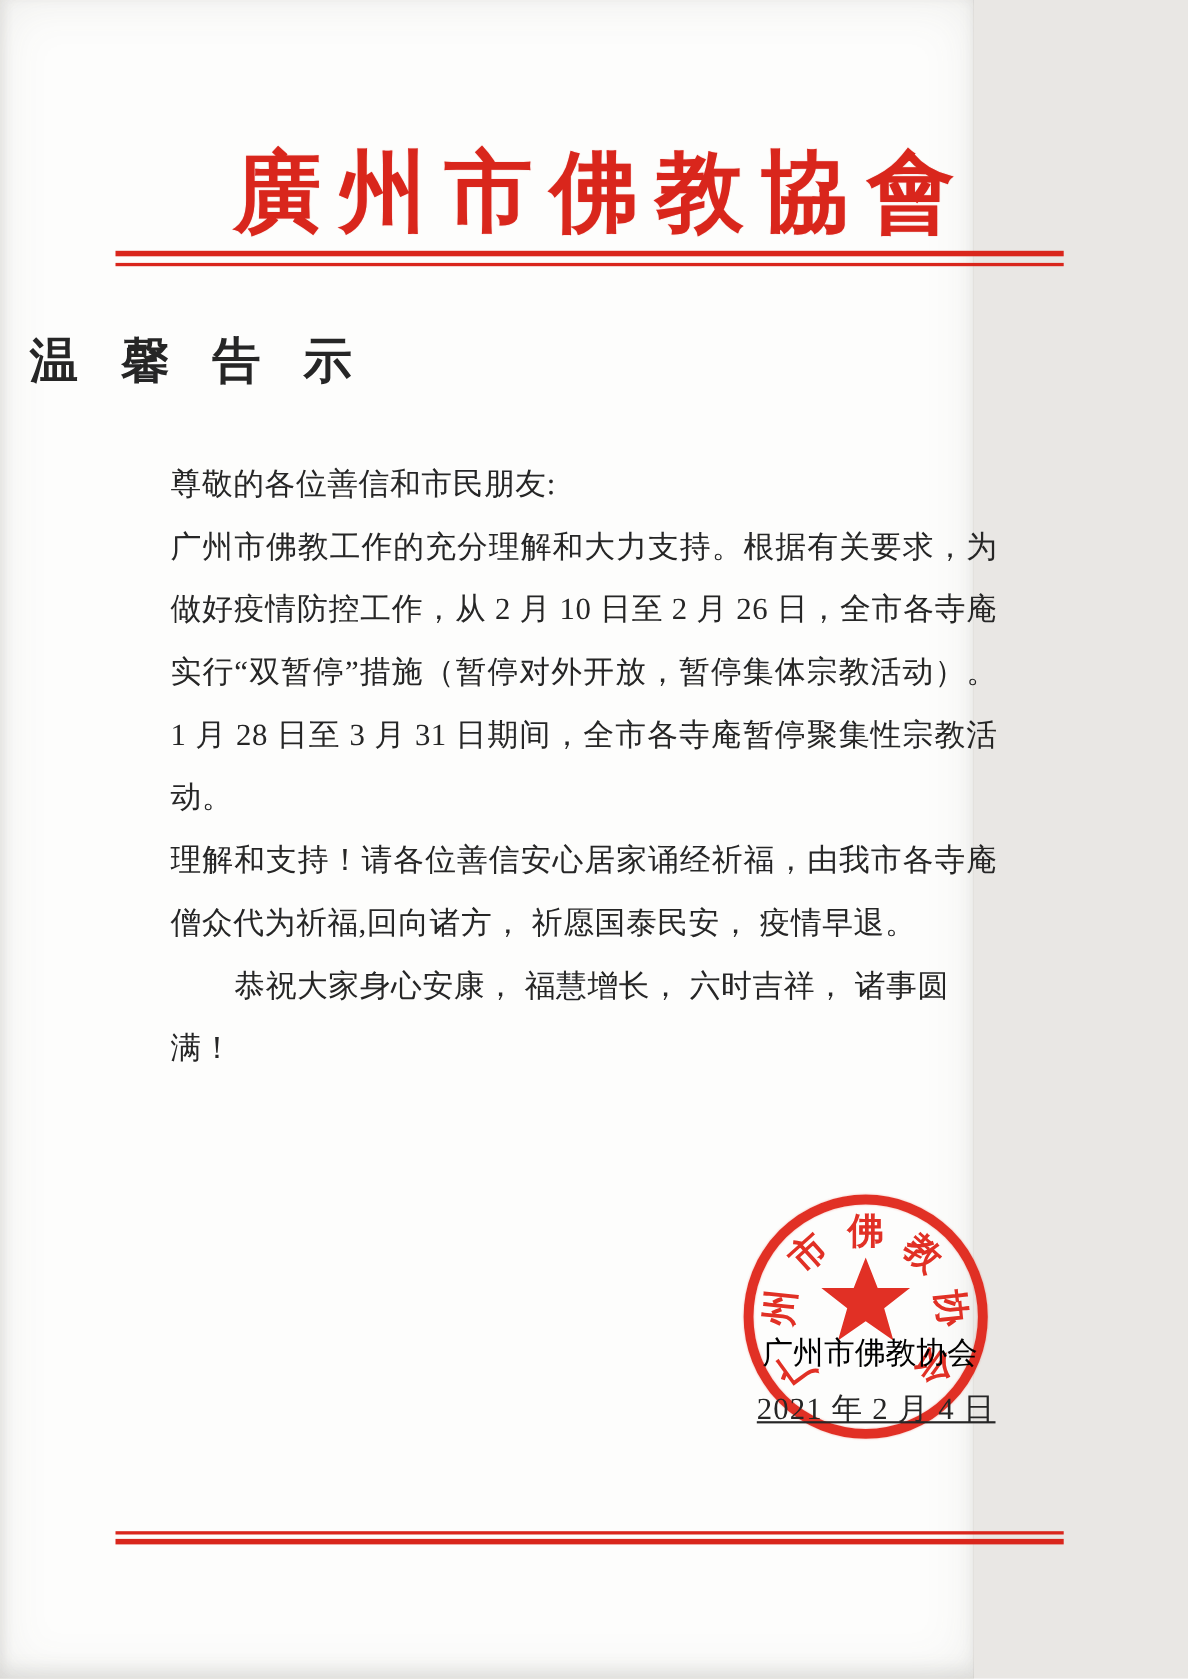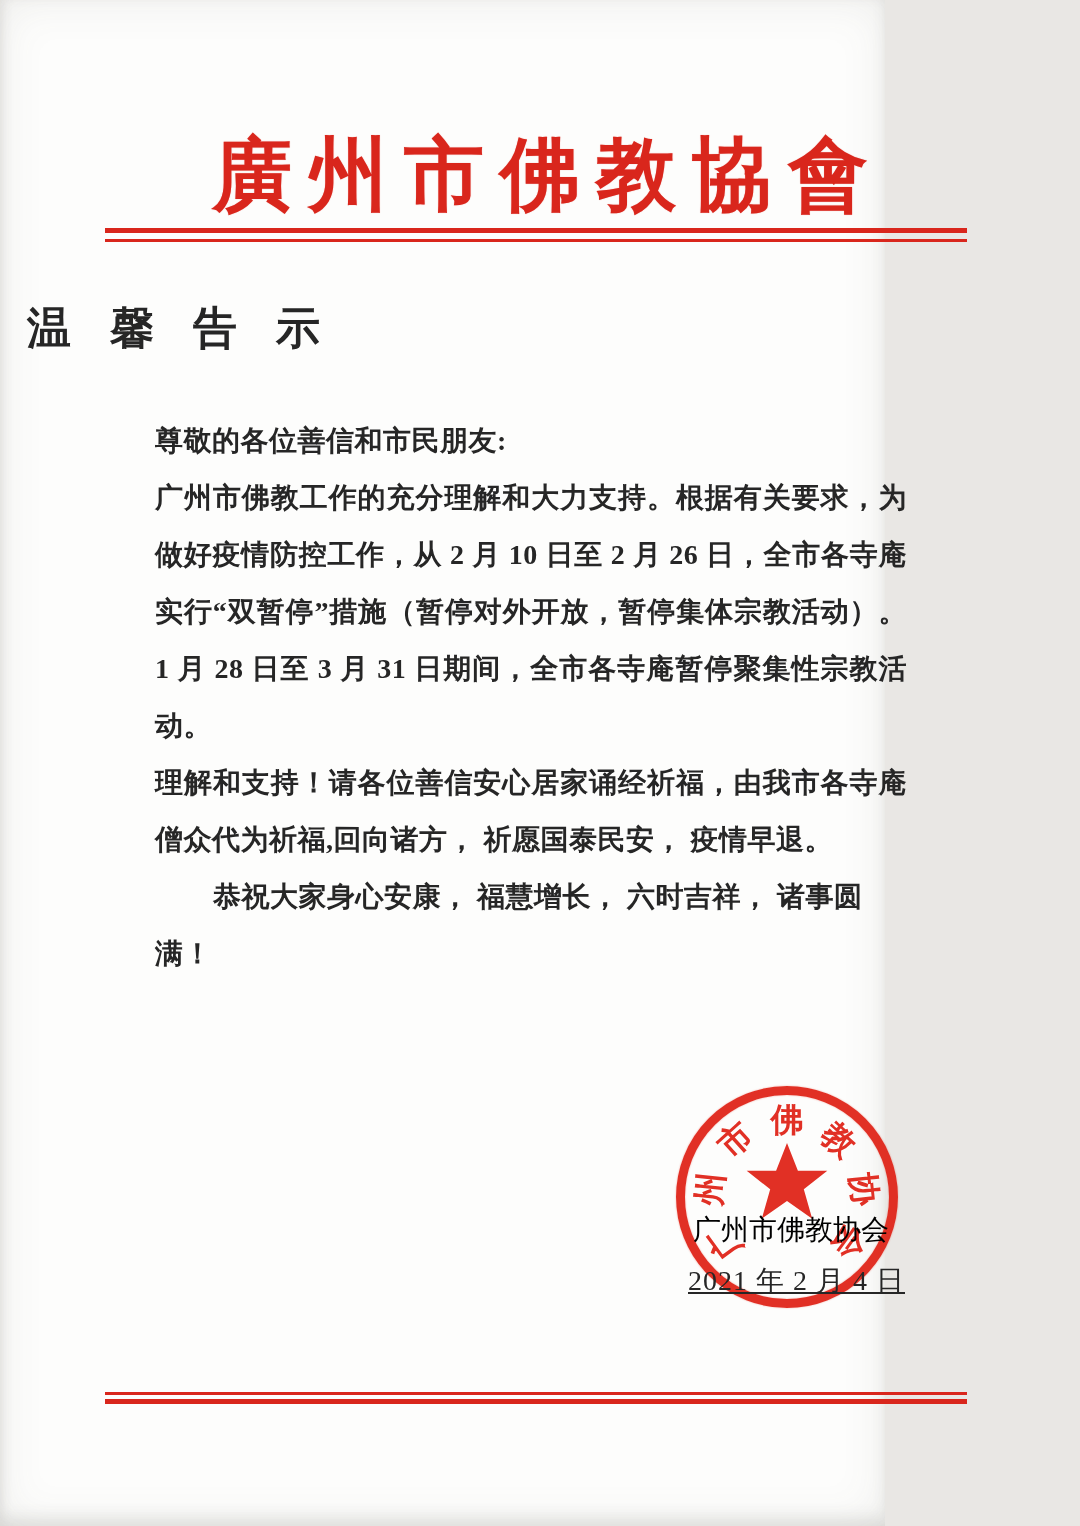--- a/index.html
+++ b/index.html
@@ -50,21 +50,20 @@
   .body-text{
     position:absolute;left:155px;top:412px;width:752px;
     color:var(--ink);
     font-size:28px;
   }
   .line{
     height:57px;
     line-height:57px;
     white-space:pre-wrap;
     letter-spacing:.5px;
-    font-weight:bold;
   }
   .line.j{text-align:justify;text-align-last:justify;}
   .line.ind{text-indent:58px;}
   
   .seal{
     position:absolute;left:676px;top:1086px;width:222px;height:222px;
     z-index:1;
     opacity:.95;
   }
   .seal-ring{

